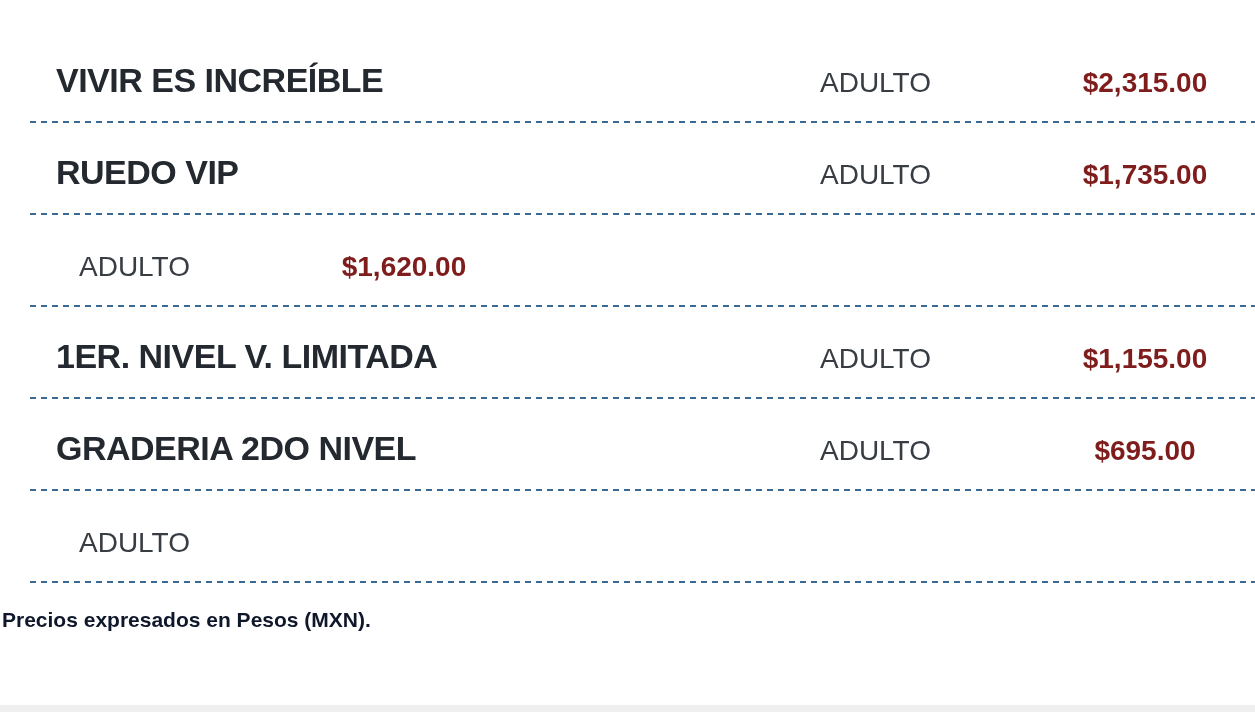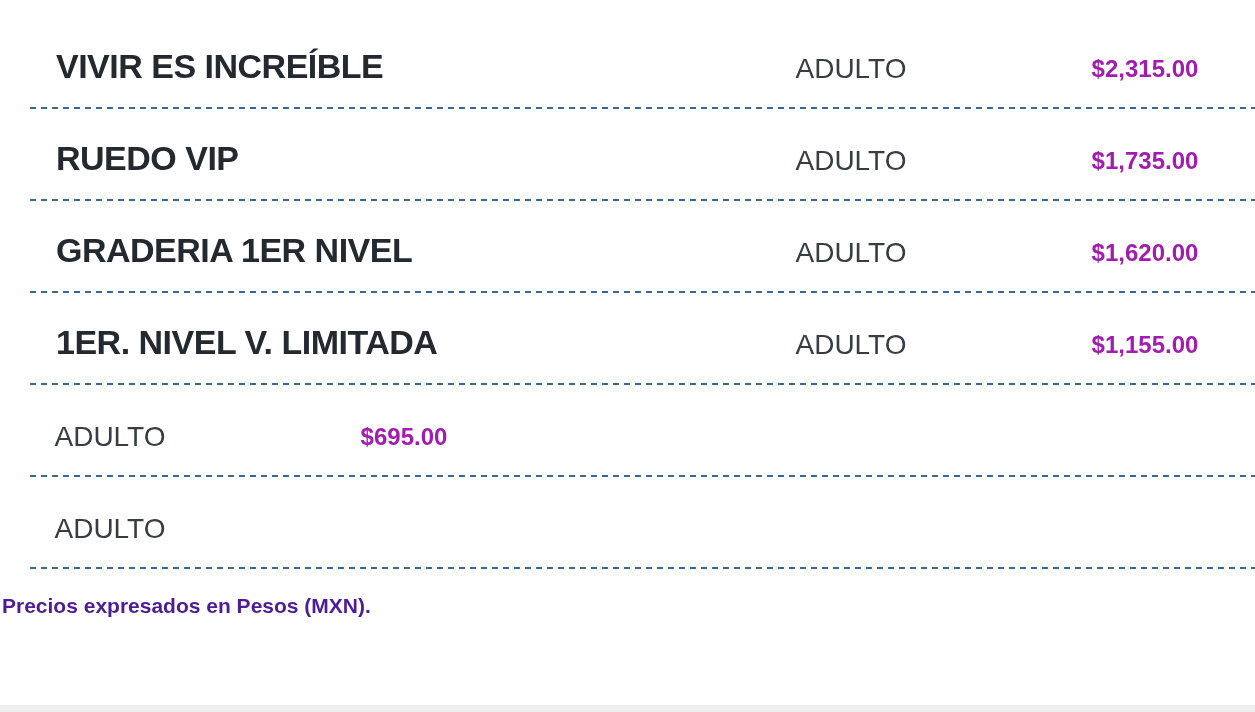--- a/index.html
+++ b/index.html
@@ -6,21 +6,21 @@
     margin: 0;
     padding: 0;
     width: 1255px;
     height: 712px;
     background: #ffffff;
     font-family: "Liberation Sans", sans-serif;
     overflow: hidden;
   }
   .price-list {
     margin-left: 30px;       
-    padding-top: 17px;
+    padding-top: 31px;
   }
   .price-row {
     position: relative;
     height: 92px;
     display: flex;
     align-items: center;
     box-sizing: border-box;
     padding-top: 6px;
   }
   .price-row .dash-rule {
@@ -37,43 +37,43 @@
     padding-left: 26px;
     font-size: 34px;
     font-weight: bold;
     letter-spacing: -0.5px;
     color: #242930;
     white-space: nowrap;
   }
   .cell-category {
     width: 160px;
     margin-right: 104px;
-    text-align: center;
+    text-align: right;
     font-size: 28px;
     font-weight: normal;
     color: #383d44;
     position: relative;
     top: 3px;
     white-space: nowrap;
   }
   .cell-price {
     width: 220px;
     text-align: center;
-    font-size: 24px;
+    font-size: 28px;
     font-weight: bold;
-    color: #a21caf;
+    color: #7f1d1d;
     position: relative;
     top: 3px;
     white-space: nowrap;
   }
   .notes {
     margin: 22px 0 16px 2px;
     font-size: 21px;
     line-height: 30px;
-    color: #4c1d95;
+    color: #0f172a;
     max-width: 1120px;
   }
   .notes .currency-note { font-weight: bold; }
   .notes .service-note  { font-weight: normal; }
   .bottom-bar {
     position: absolute;
     left: 0;
     bottom: 0;
     width: 100%;
     height: 7px;
@@ -92,34 +92,34 @@
   </div>
 
   <div class="price-row">
     <div class="cell-section">RUEDO VIP</div>
     <div class="cell-category">ADULTO</div>
     <div class="cell-price">$1,735.00</div>
     <div class="dash-rule"></div>
   </div>
 
   <div class="price-row">
-    <div class="cell-section">GRADERIA 1ER NIVEL</div>
     <div class="cell-category">ADULTO</div>
     <div class="cell-price">$1,620.00</div>
     <div class="dash-rule"></div>
   </div>
 
   <div class="price-row">
     <div class="cell-section">1ER. NIVEL V. LIMITADA</div>
     <div class="cell-category">ADULTO</div>
     <div class="cell-price">$1,155.00</div>
     <div class="dash-rule"></div>
   </div>
 
   <div class="price-row">
+    <div class="cell-section">GRADERIA 2DO NIVEL</div>
     <div class="cell-category">ADULTO</div>
     <div class="cell-price">$695.00</div>
     <div class="dash-rule"></div>
   </div>
 
   <div class="price-row">
     <div class="cell-category">ADULTO</div>
     <div class="dash-rule"></div>
   </div>
 </div>

